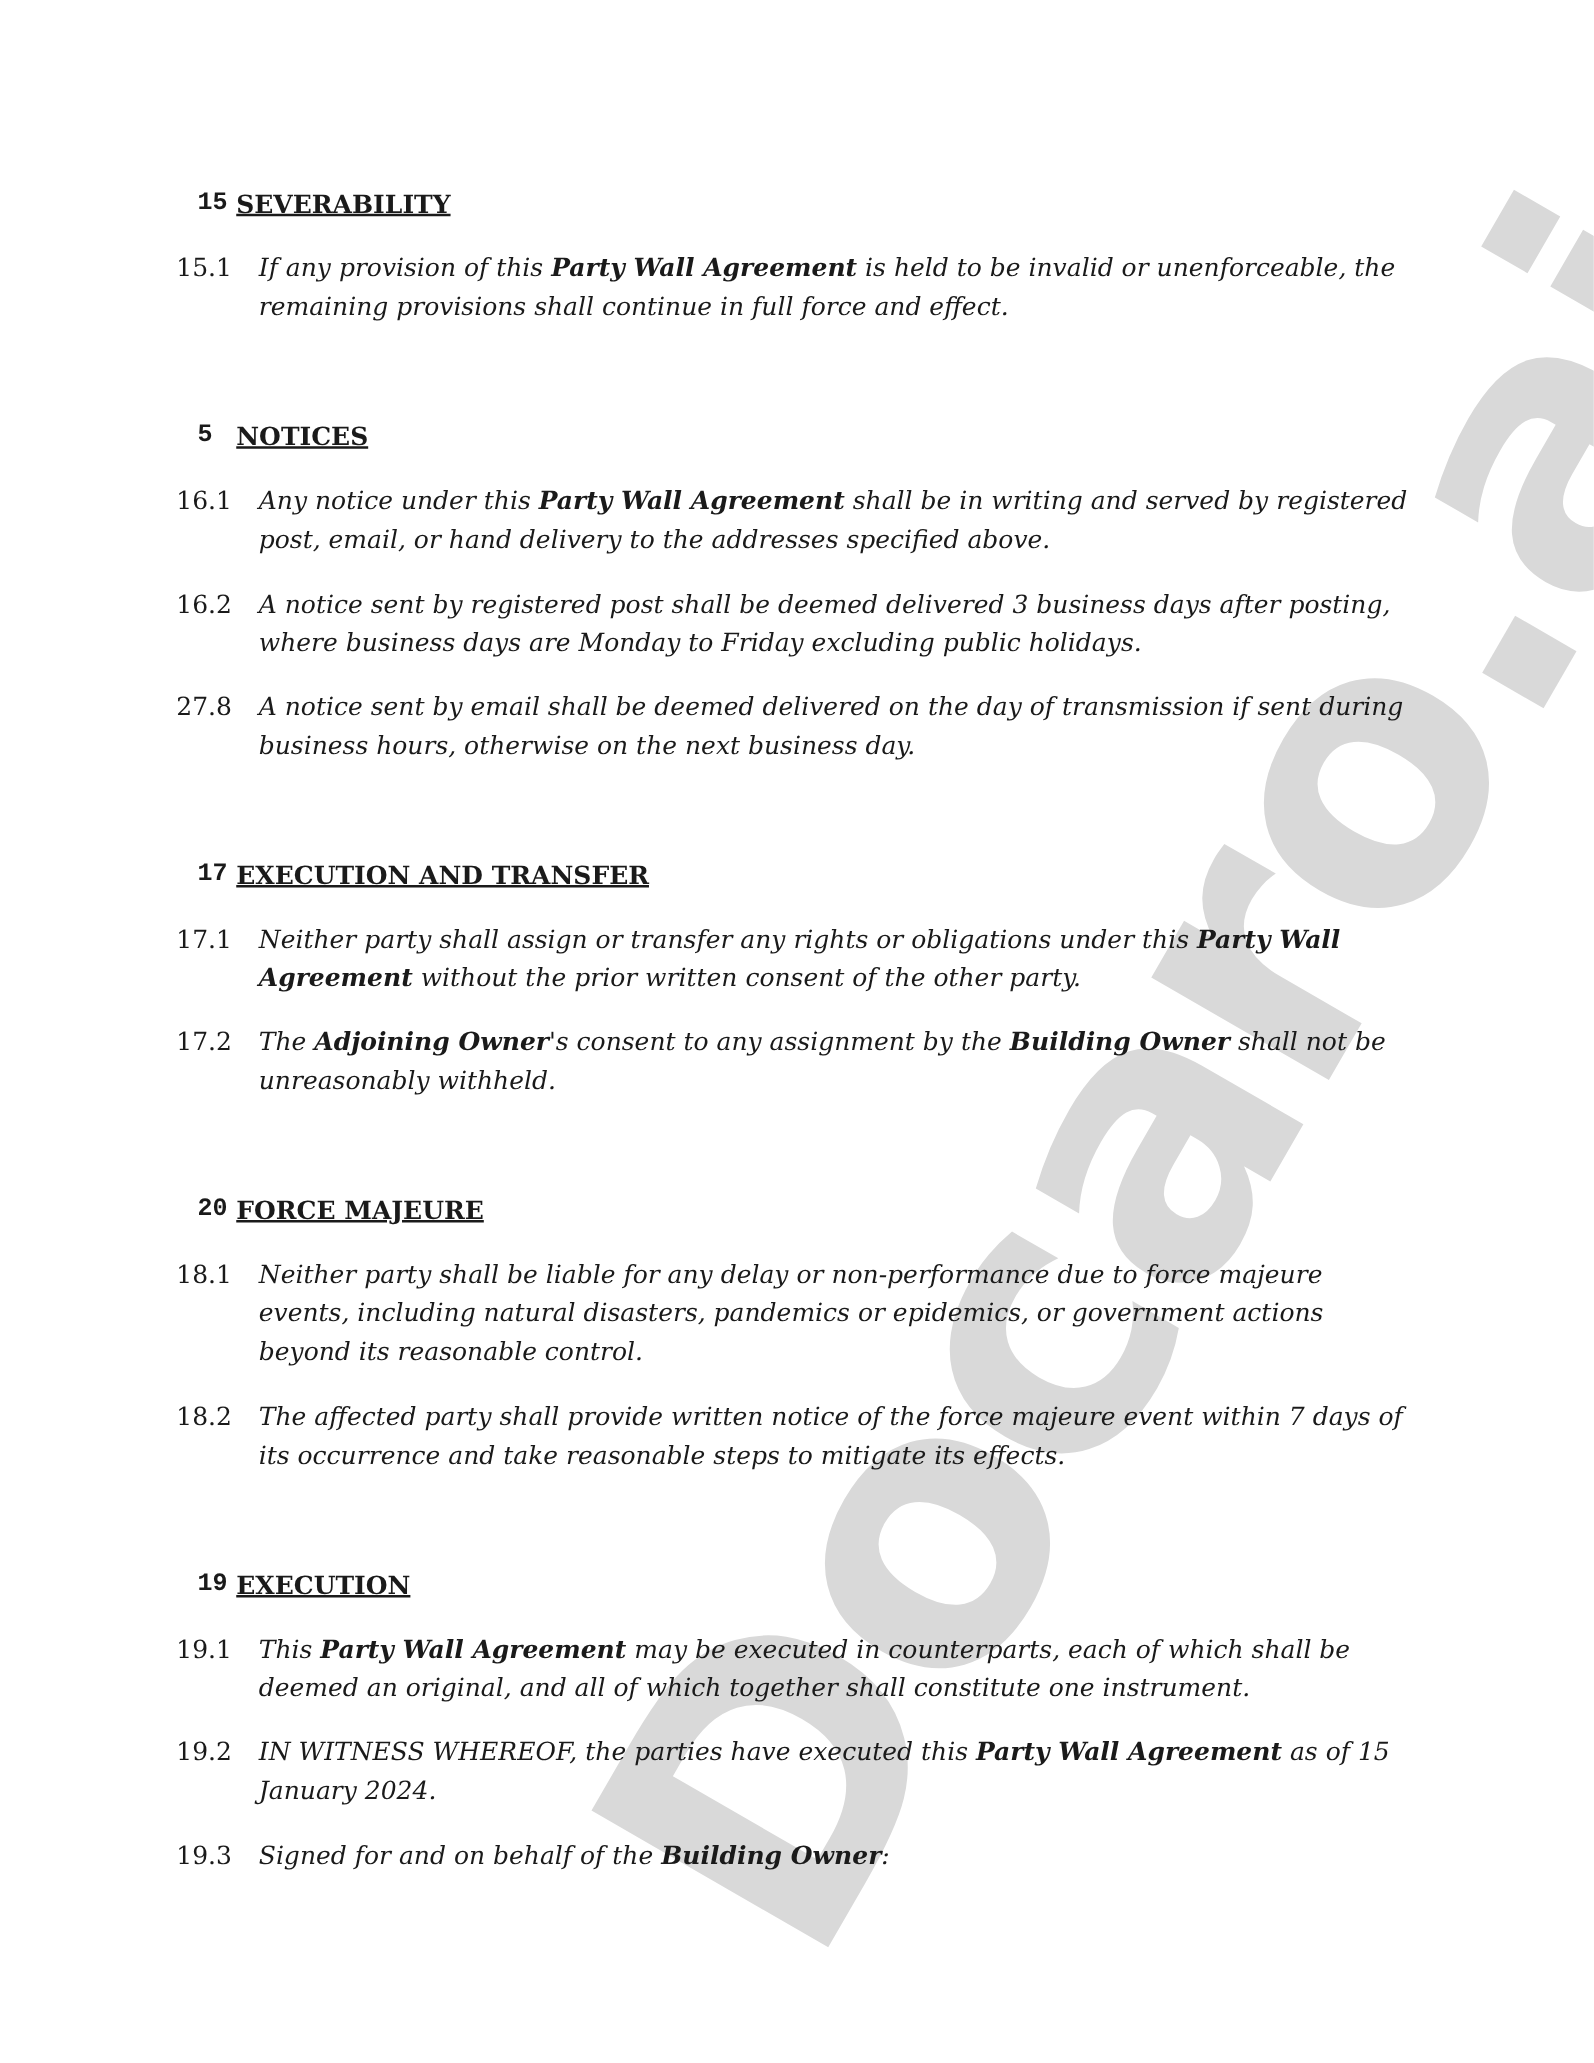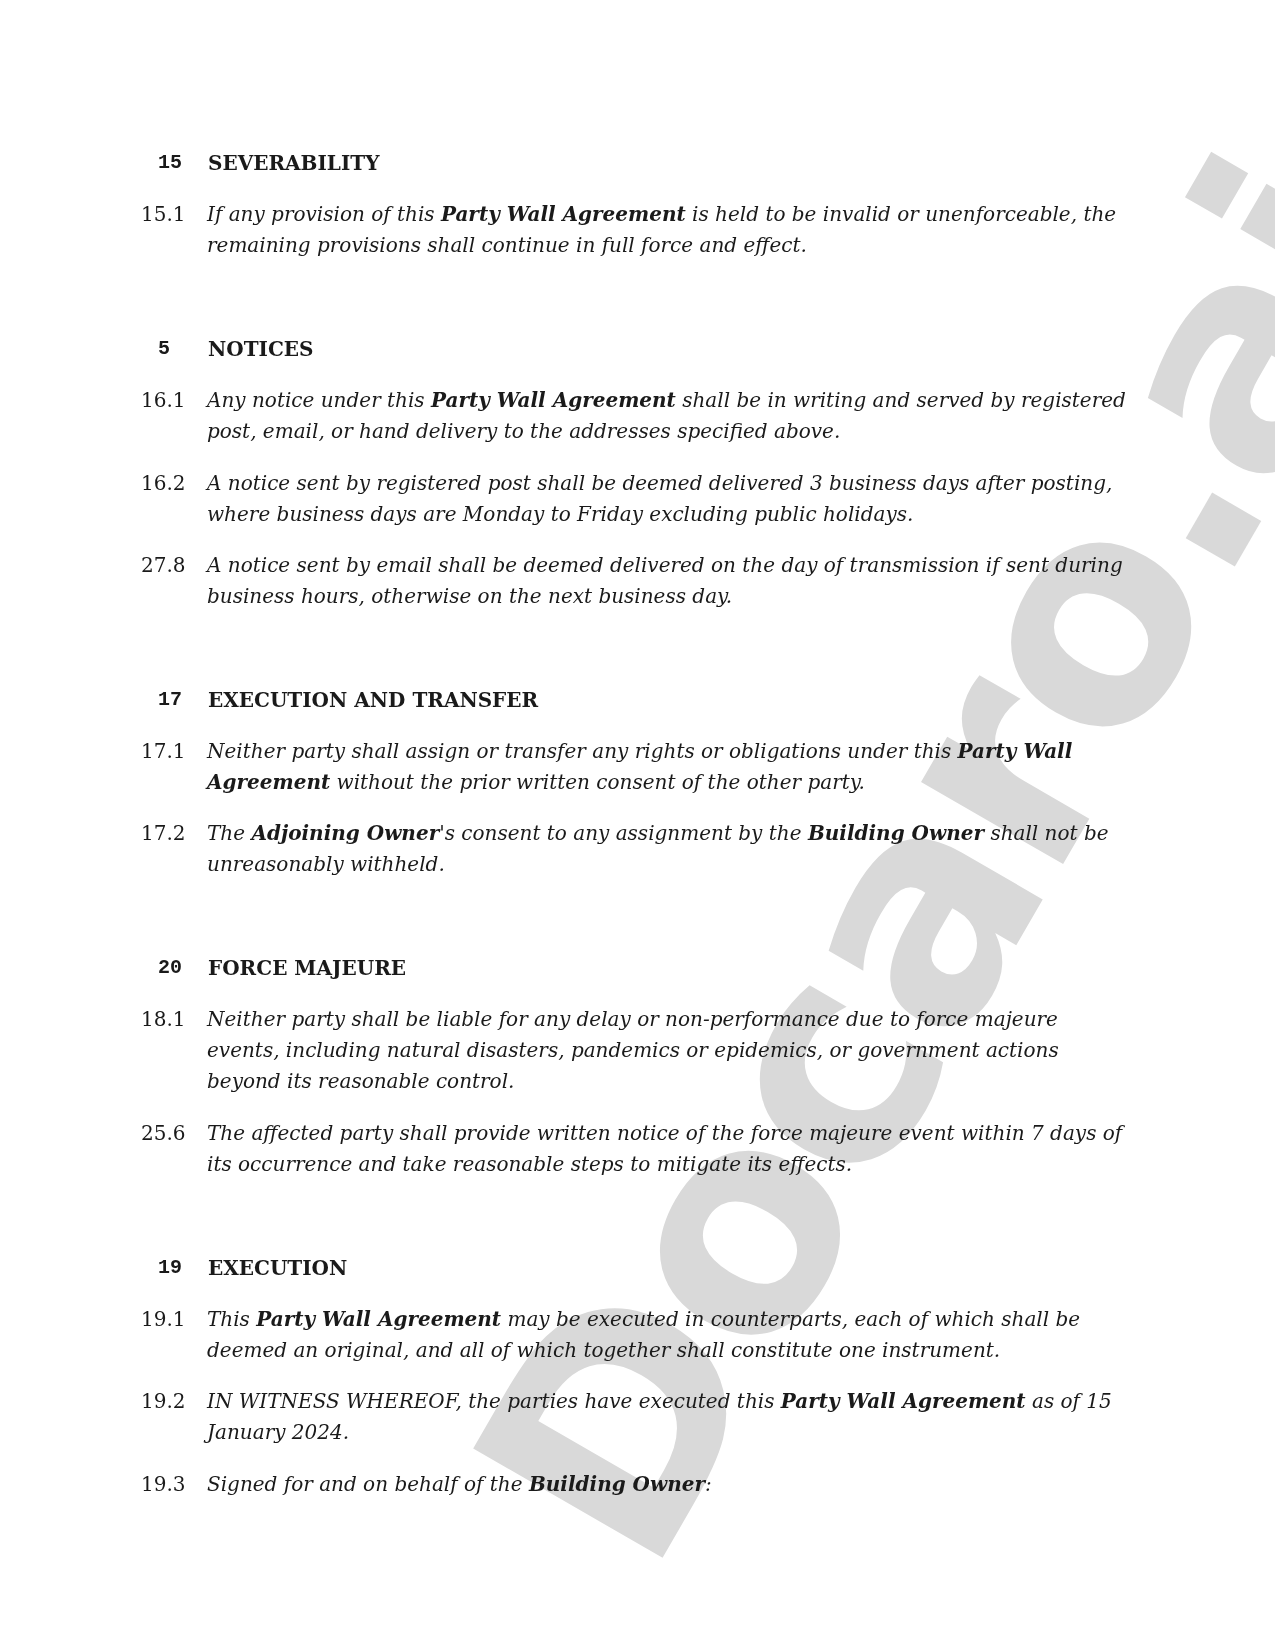--- a/index.html
+++ b/index.html
@@ -1,21 +1,21 @@
 <!DOCTYPE html>
 <html><head>
 <meta charset="utf-8">
 <style>
   html, body { margin: 0; padding: 0; background: #ffffff; }
   body { width: 1275px; height: 1650px; position: relative; overflow: hidden;
          font-family: "DejaVu Serif", "Liberation Serif", serif; color: #1a1a1a; }
   .page { position: absolute; left: 0; top: 0; width: 1275px; height: 1650px; }
   .heading { position: absolute; left: 0; font-weight: bold; font-size: 20px; line-height: 24px; }
   .heading .num { position: absolute; left: 158px; width: 30px; font-family: Liberation Mono, monospace; }
-  .heading .title { position: absolute; left: 208px; white-space: nowrap; }
+  .heading .title { position: absolute; left: 189px; white-space: nowrap; text-decoration: underline; }
   .clause { position: absolute; left: 0; width: 1275px; font-size: 20px; line-height: 31px; }
   .clause .num { position: absolute; left: 141px; }
   .clause .text { position: absolute; left: 207px; width: 920px; font-style: italic; }
   b { font-weight: bold; }
   .watermark { position: absolute; left: 175px; top: 690px; font-family: "DejaVu Sans", sans-serif;
                font-weight: bold; font-size: 300px; color: #d9d9d9; transform: rotate(-60deg);
                transform-origin: center; white-space: nowrap; z-index: 0; pointer-events: none; letter-spacing: -8px; }
   .content { position: relative; z-index: 1; }
 </style>
 </head>
@@ -62,21 +62,21 @@
       </div>
       <div class="heading" style="top: 956px;">
         <span class="num">20</span>
         <span class="title">FORCE MAJEURE</span>
       </div>
       <div class="clause" style="top: 1004px;">
         <span class="num">18.1</span>
         <div class="text">Neither party shall be liable for any delay or non-performance due to force majeure events, including natural disasters, pandemics or epidemics, or government actions beyond its reasonable control.</div>
       </div>
       <div class="clause" style="top: 1118px;">
-        <span class="num">25.6</span>
+        <span class="num">18.2</span>
         <div class="text">The affected party shall provide written notice of the force majeure event within 7 days of its occurrence and take reasonable steps to mitigate its effects.</div>
       </div>
       <div class="heading" style="top: 1256px;">
         <span class="num">19</span>
         <span class="title">EXECUTION</span>
       </div>
       <div class="clause" style="top: 1304px;">
         <span class="num">19.1</span>
         <div class="text">This <b>Party Wall Agreement</b> may be executed in counterparts, each of which shall be deemed an original, and all of which together shall constitute one instrument.</div>
       </div>

